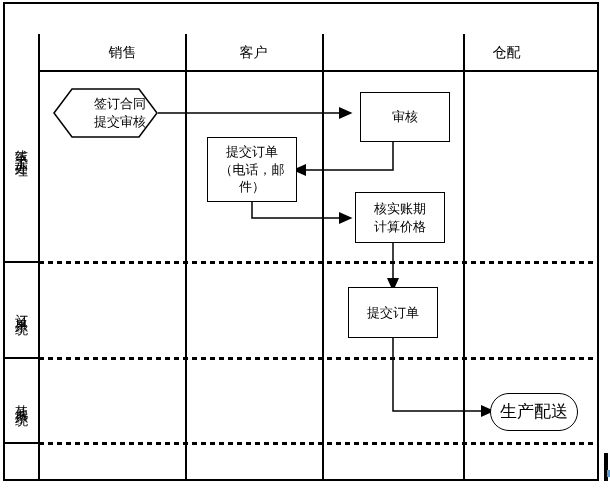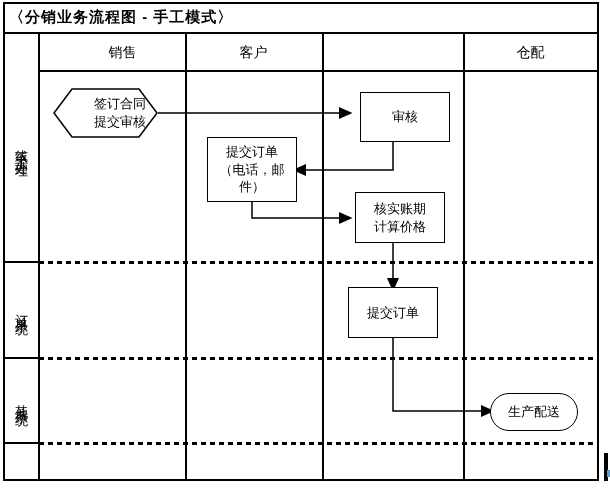--- a/index.html
+++ b/index.html
@@ -45,60 +45,57 @@
   .node{
     position:absolute;
     display:flex;align-items:center;justify-content:center;
     text-align:center;
     font-size:13px;line-height:1.35;
     background:#fff;
     box-sizing:border-box;
     z-index:3;
   }
   .node.box{border:1.5px solid #000;}
-  .node.stadium{border:1.5px solid #000;border-radius:19px;font-size:13px;}
+  .node.stadium{border:1.5px solid #000;border-radius:19px;font-size:17px;}
   .node-text{white-space:pre-line;}
   .hex-node{background:transparent;}
   .hex-svg{position:absolute;left:0;top:0;width:100%;height:100%;}
   .hex-svg polygon{fill:#ffffff;stroke:#000;stroke-width:1.5;}
   .hex-node .node-text{position:relative;z-index:1;margin-left:29px;}
   .connectors{position:absolute;left:0;top:0;z-index:2;pointer-events:none;}
   .connectors path{stroke:#000;stroke-width:1.5;fill:none;}
   .cursor-bar{position:absolute;left:604px;top:453px;width:4px;height:28px;background:#000;}
   .cursor-blue{position:absolute;left:607px;top:470px;width:3px;height:7px;background:#5b9bd5;}
 </style>
 </head>
 <body>
 
 <div class="canvas">
 
   <div class="frame"></div>
 
-  <div class="title-row">
-    <span class="title">〈分销业务流程图 - 手工模式〉</span>
-  </div>
 
   <div class="vline" style="left:38px;"></div>
   <div class="vline thin" style="left:185px;"></div>
   <div class="vline thin" style="left:322px;"></div>
   <div class="vline thin" style="left:463px;"></div>
 
   <div class="hline-solid" style="left:39px;top:70px;width:559px;"></div>
 
   <div class="hline-dashed" style="top:261px;"></div>
   <div class="hline-dashed" style="top:357px;"></div>
   <div class="hline-dashed" style="top:442px;"></div>
 
   <div class="hline-solid" style="left:3px;top:261px;width:36px;"></div>
   <div class="hline-solid" style="left:3px;top:357px;width:36px;"></div>
   <div class="hline-solid" style="left:3px;top:442px;width:36px;"></div>
 
   <div class="col-header" style="left:47px;width:151px;">销售</div>
   <div class="col-header" style="left:185px;width:137px;">客户</div>
-  <div class="col-header" style="left:463px;width:135px;font-family:Liberation Serif, serif;">仓配</div>
+  <div class="col-header" style="left:439px;width:135px;font-family:Liberation Serif, serif;">仓配</div>
 
   <div class="row-label" style="top:34px;height:227px;">线下手工处理</div>
   <div class="row-label" style="top:261px;height:96px;">订单系统</div>
   <div class="row-label" style="top:357px;height:85px;">其他系统</div>
 
   <svg class="connectors" width="610" height="488" viewBox="0 0 610 488">
     <defs>
       <marker id="arw" markerWidth="9" markerHeight="8" refX="0" refY="4" orient="auto">
         <polygon points="0,0 9,4 0,8" fill="#000"></polygon>
       </marker>

